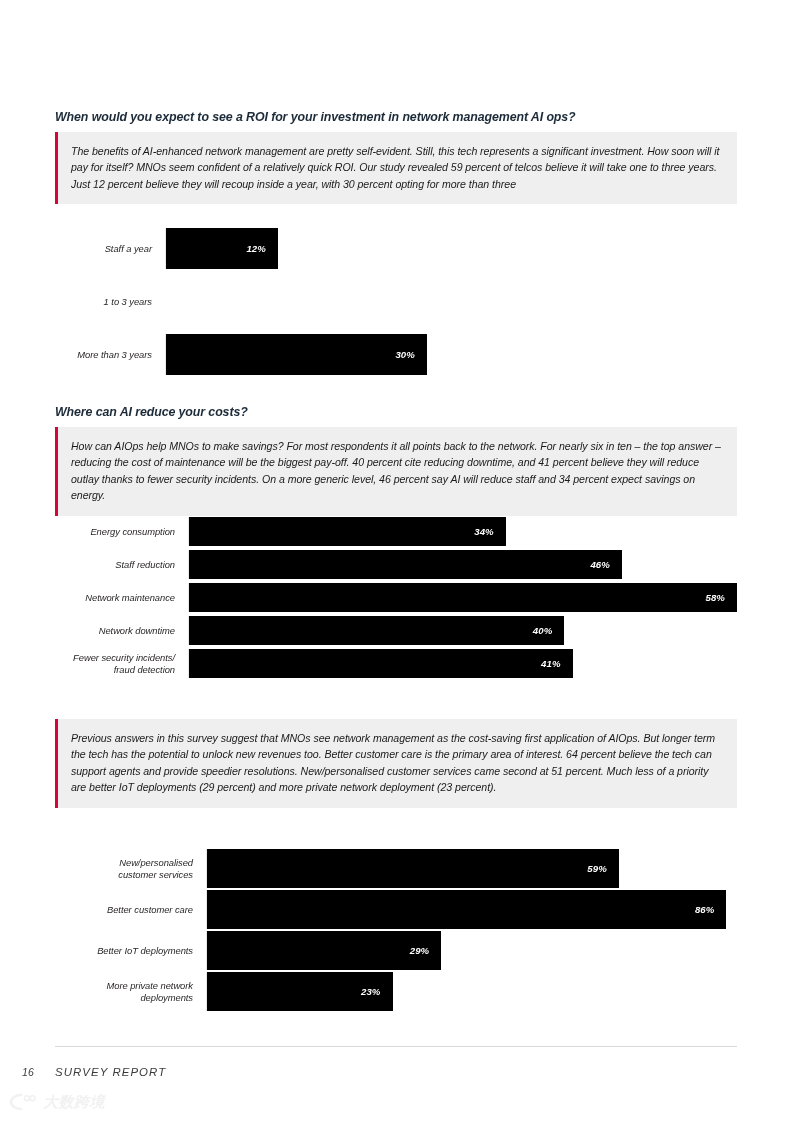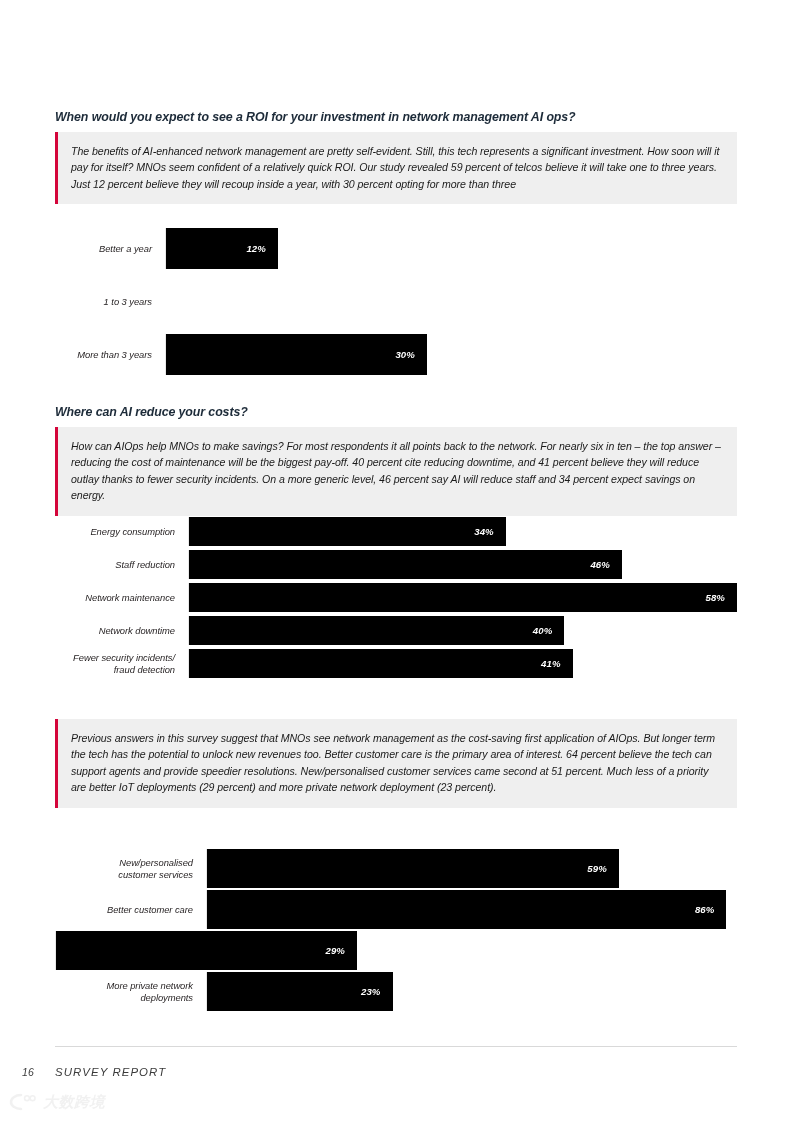--- a/index.html
+++ b/index.html
@@ -162,21 +162,21 @@
 
   <div class="section" style="top:110px;">
     <h2 class="section-heading">When would you expect to see a ROI for your investment in network management AI ops?</h2>
     <div class="callout">
       <p>The benefits of AI-enhanced network management are pretty self-evident. Still, this tech represents a significant investment. How soon will it pay for itself? MNOs seem confident of a relatively quick ROI. Our study revealed 59 percent of telcos believe it will take one to three years. Just 12 percent believe they will recoup inside a year, with 30 percent opting for more than three</p>
     </div>
   </div>
 
   <div class="chart" style="top:228px; width:682px;">
     <div class="bar-row" style="height:41px;">
-      <div class="bar-label" style="width:110px;">Better a year</div>
+      <div class="bar-label" style="width:110px;">Staff a year</div>
       <div class="bar-track">
         <div class="bar" style="width:19.6%;">
           <span class="bar-value">12%</span>
         </div>
       </div>
     </div>
     <div class="row-gap"></div>
     <div class="bar-row" style="height:41px;">
       <div class="bar-label" style="width:110px;">1 to 3 years</div>
     </div>
@@ -266,20 +266,21 @@
     <div class="bar-row" style="height:39px;">
       <div class="bar-label" style="width:151px; white-space:pre-line;">Better customer care</div>
       <div class="bar-track">
         <div class="bar" style="width:98.0%;">
           <span class="bar-value">86%</span>
         </div>
       </div>
     </div>
     <div class="row-gap" style="height:2px;"></div>
     <div class="bar-row" style="height:39px;">
+      <div class="bar-label" style="width:151px; white-space:pre-line;">Better IoT deployments</div>
       <div class="bar-track">
         <div class="bar" style="width:44.2%;">
           <span class="bar-value">29%</span>
         </div>
       </div>
     </div>
     <div class="row-gap" style="height:2px;"></div>
     <div class="bar-row" style="height:39px;">
       <div class="bar-label" style="width:151px; white-space:pre-line;">More private network
 deployments</div>

